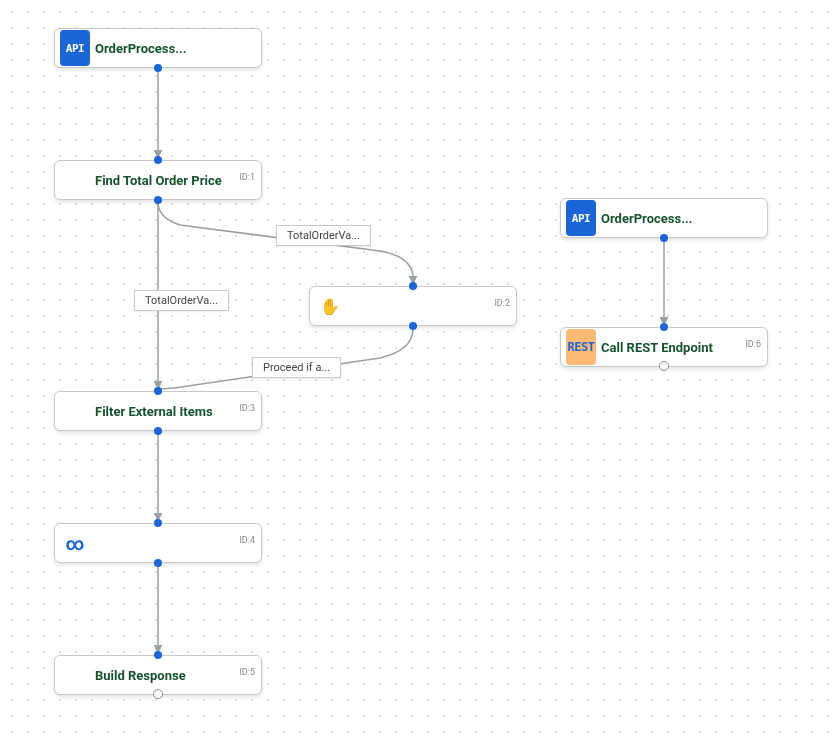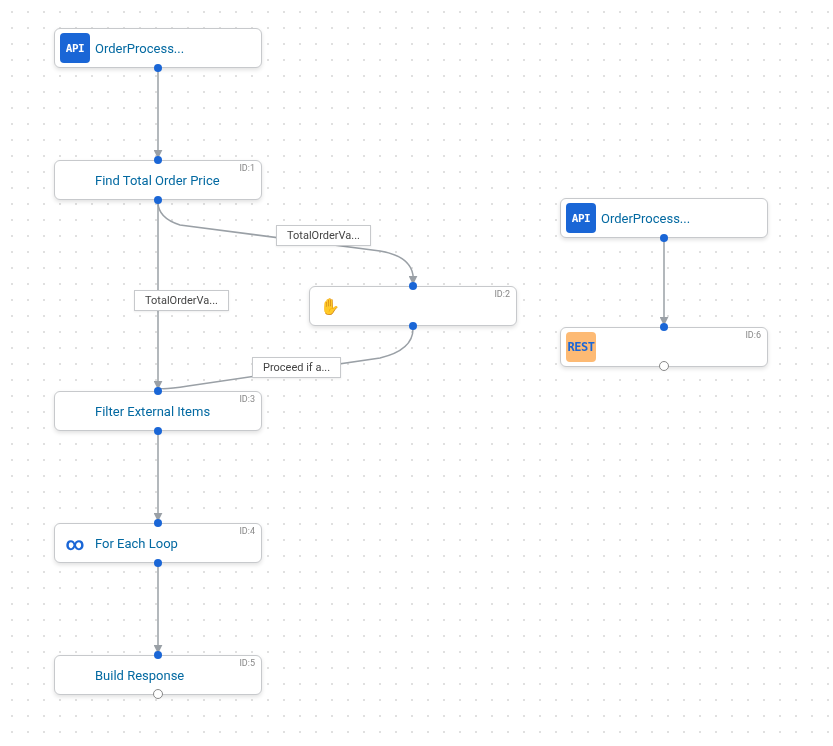--- a/index.html
+++ b/index.html
@@ -1,24 +1,24 @@
 <!DOCTYPE html>
 <html><head>
 <meta charset="utf-8">
 <style>
   html,body{margin:0;padding:0;width:833px;height:746px;font-family:"Segoe UI",Roboto,Arial,sans-serif;background:#fff;overflow:hidden}
   .canvas{position:relative;width:833px;height:746px;background-image:radial-gradient(circle,#e0e0e0 1px,transparent 1px);background-size:16px 16px;background-position:4px 4px}
   svg.edges{position:absolute;left:0;top:0;width:833px;height:746px;pointer-events:none}
   .node{position:absolute;width:208px;height:40px;background:#fff;border:1px solid #c7c9cc;border-radius:6px;box-shadow:0 2px 4px rgba(0,0,0,.12);box-sizing:border-box;display:flex;align-items:center}
-  .icon-box{width:30px;height:30px;margin:5px;border-radius:4px;display:flex;align-items:center;justify-content:center;flex:0 0 30px;font-size:11px;font-weight:700;color:#fff}
+  .icon-box{width:30px;height:36px;margin:5px;border-radius:4px;display:flex;align-items:center;justify-content:center;flex:0 0 30px;font-size:11px;font-weight:700;color:#fff}
   .icon-api{background:#1a66d6;font-family:monospace;letter-spacing:-.5px}
   .icon-rest{background:#fdba74;color:#1a66d6;font-family:monospace;font-size:12px;letter-spacing:-.5px}
   .icon-mapper,.icon-loop,.icon-hand{background:#fff;color:#1a66d6}
-  .node-label{font-size:13px;font-weight:400;color:#0369a1;white-space:nowrap;overflow:hidden;text-overflow:ellipsis;flex:1 1 auto;padding-right:6px}
-  .node-id{position:absolute;top:2px;right:6px;font-size:9px;color:#888}
+  .node-label{font-size:13px;font-weight:700;color:#14532d;white-space:nowrap;overflow:hidden;text-overflow:ellipsis;flex:1 1 auto;padding-right:6px}
+  .node-id{position:absolute;top:11px;right:6px;font-size:9px;color:#888}
   .port{position:absolute;width:8px;height:8px;border-radius:50%;background:#1a66d6;left:50%;transform:translateX(-50%)}
   .port.in{top:-5px}
   .port.out{bottom:-5px}
   .port.open{background:#fff;border:1px solid #888}
   .edge-label{position:absolute;background:#fff;border:1px solid #c7c9cc;border-radius:0;font-size:11px;color:#444;padding:3px 10px;white-space:nowrap;box-shadow:0 1px 2px rgba(0,0,0,.07)}
 </style>
 </head>
 <body>
 <div class="canvas">
 
@@ -76,21 +76,20 @@
         </svg>
   </div>
   <div class="node-label">Filter External Items</div>
   <div class="node-id">ID:3</div>
   <div class="port in"></div>
   <div class="port out"></div>
 </div>
 
 <div class="node" style="left:54px;top:523px">
   <div class="icon-box icon-loop" style="font-size:18px">∞</div>
-  <div class="node-label">For Each Loop</div>
   <div class="node-id">ID:4</div>
   <div class="port in"></div>
   <div class="port out"></div>
 </div>
 
 <div class="node" style="left:54px;top:655px">
   <div class="icon-box icon-mapper">
     <svg width="18" height="18" class="mapper-icon">
           <path d="M2 5 L7 9 M2 13 L7 9 M11 9 L16 5 M11 9 L16 13"></path>
         </svg>
@@ -102,20 +101,21 @@
 </div>
 
 <div class="node" style="left:560px;top:198px">
   <div class="icon-box icon-api">API</div>
   <div class="node-label">OrderProcess...</div>
   <div class="port out"></div>
 </div>
 
 <div class="node" style="left:560px;top:327px">
   <div class="icon-box icon-rest">REST</div>
+  <div class="node-label">Call REST Endpoint</div>
   <div class="node-id">ID:6</div>
   <div class="port in"></div>
   <div class="port out open"></div>
 </div>
 
 <div class="edge-label" style="left:276px;top:225px">TotalOrderVa...</div>
 <div class="edge-label" style="left:134px;top:290px">TotalOrderVa...</div>
 <div class="edge-label" style="left:252px;top:357px">Proceed if a...</div>
 
 </div>

